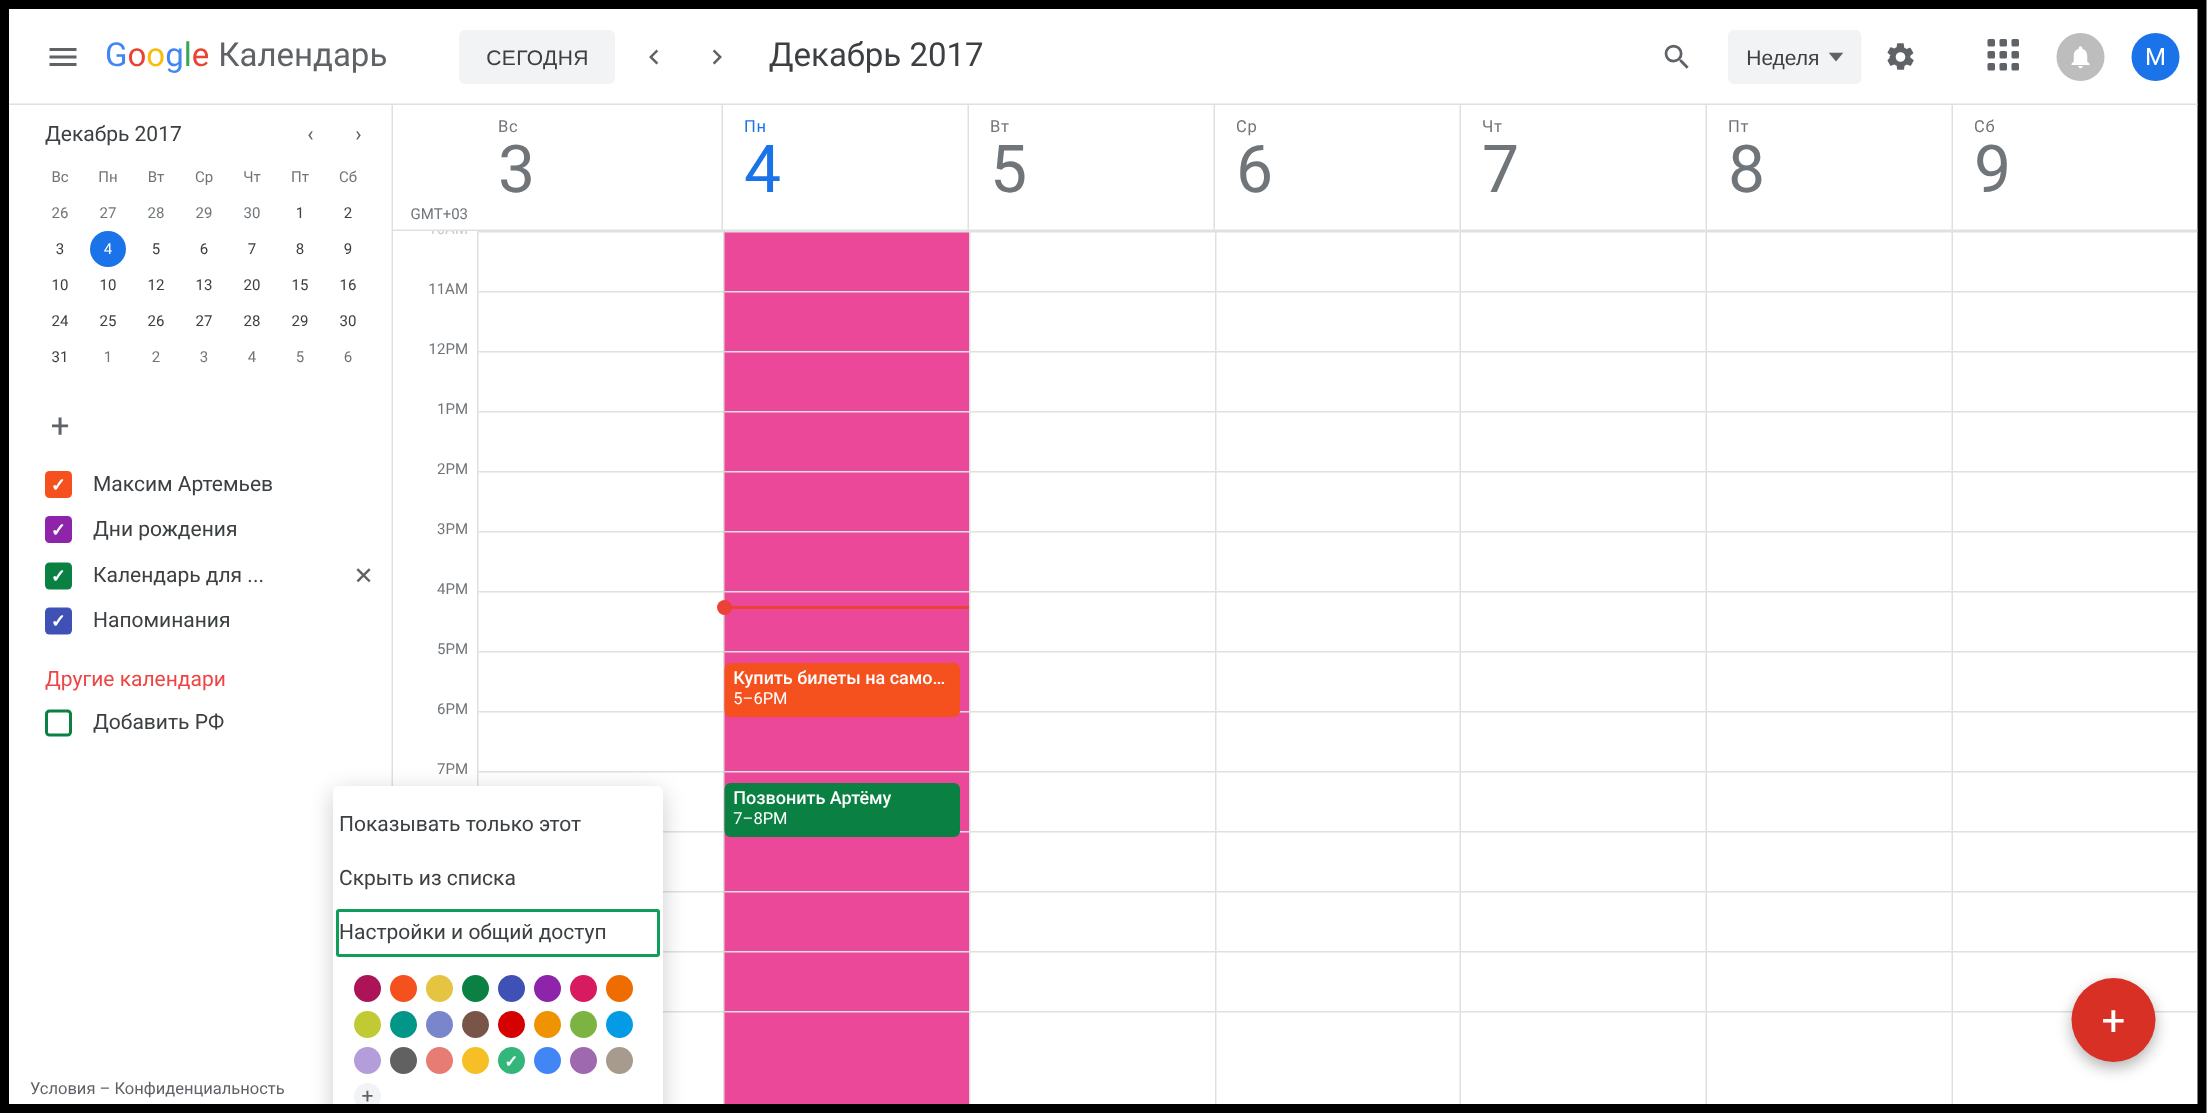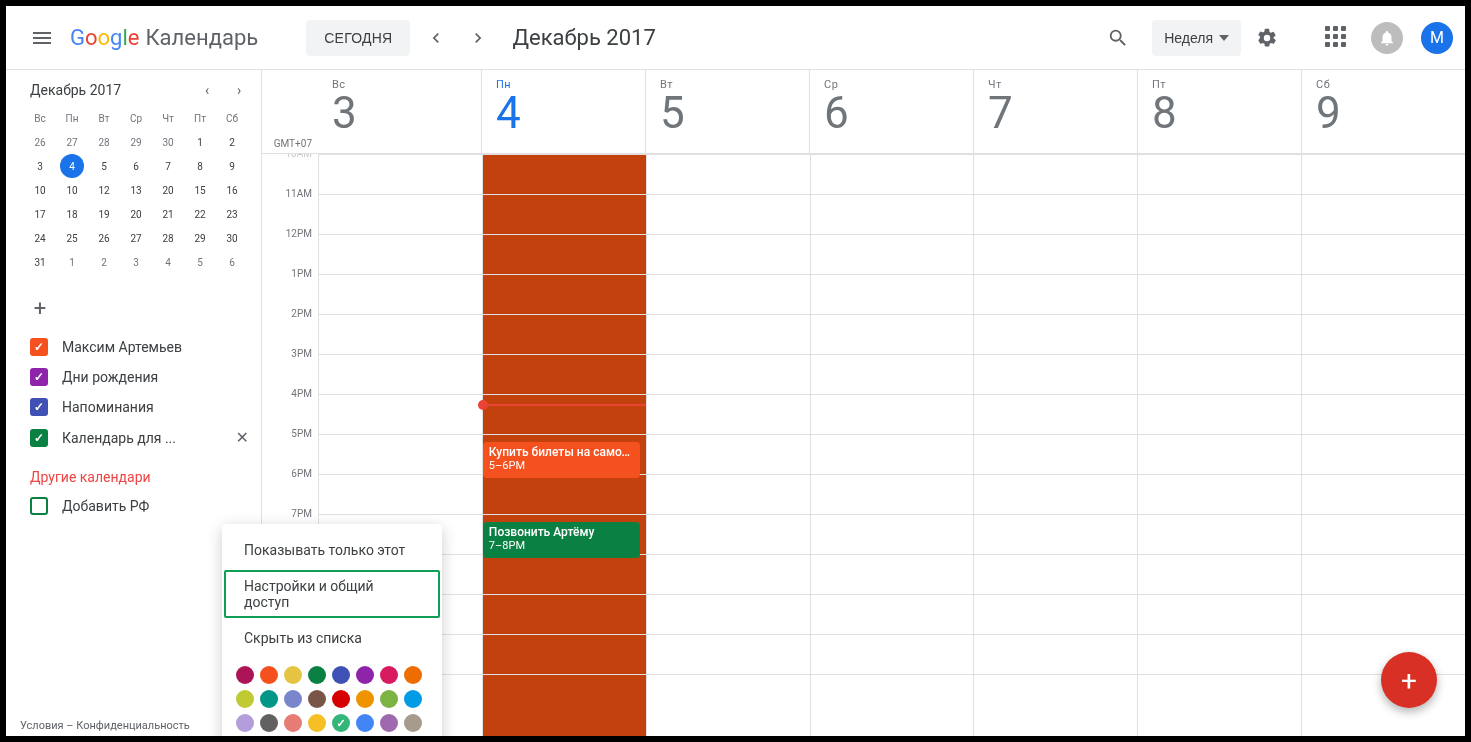--- a/index.html
+++ b/index.html
@@ -65,21 +65,21 @@
 .daycol { flex: 1; border-left: 1px solid #e0e0e0; position: relative; }
 .hourline { position: absolute; left: 0; right: 0; height: 1px; background: #e0e0e0; }
 .nowline { position: absolute; left: 0; right: 0; height: 2px; background: #ea4335; }
 .nowline::before { content: ""; position: absolute; left: -5px; top: -4px; width: 10px; height: 10px; background: #ea4335; border-radius: 50%; }
 .event { position: absolute; left: 0; right: 6px; border-radius: 4px; padding: 3px 6px; font-size: 12px; color: #fff; cursor: pointer; overflow: hidden; }
 .event .etitle { font-weight: 500; white-space: nowrap; overflow: hidden; text-overflow: ellipsis; }
 .event .etime { font-size: 11px; }
 
 
 .ctx-menu { position: absolute; left: 216px; top: 454px; width: 220px; background: #fff; border-radius: 4px; box-shadow: 0 4px 16px rgba(0,0,0,.2); padding: 8px 0 14px 0; z-index: 100; }
-.ctx-item { padding: 10px 22px; font-size: 14px; color: #3c4043; cursor: pointer; }
+.ctx-item { padding: 10px 4px; font-size: 14px; color: #3c4043; cursor: pointer; }
 .ctx-item.hl { outline: 2px solid #0f9d58; outline-offset: -4px; border-radius: 4px; }
 .ctx-colors { padding: 10px 14px 0 14px; display: flex; flex-wrap: wrap; gap: 6px; }
 .csw { width: 18px; height: 18px; border-radius: 50%; cursor: pointer; display: flex; align-items: center; justify-content: center; }
 .csw.sel::after { content: "✓"; color: #fff; font-size: 11px; font-weight: bold; }
 .csw.add { background: #f1f3f4; color: #5f6368; font-size: 14px; }
 
 
 .fab { position: absolute; right: 28px; bottom: 28px; width: 56px; height: 56px; border-radius: 50%; background: #d93025; color: #fff; display: flex; align-items: center; justify-content: center; font-size: 28px; box-shadow: 0 4px 10px rgba(0,0,0,.3); cursor: pointer; z-index: 50; }
 
 
@@ -240,43 +240,20 @@
             </div>
             <div class="mini-cell mm">
               <span>15</span>
             </div>
             <div class="mini-cell mm">
               <span>16</span>
             </div>
           </div>
           <div class="mini-row">
             <div class="mini-cell mm">
-              <span>17</span>
-            </div>
-            <div class="mini-cell mm">
-              <span>18</span>
-            </div>
-            <div class="mini-cell mm">
-              <span>19</span>
-            </div>
-            <div class="mini-cell mm">
-              <span>20</span>
-            </div>
-            <div class="mini-cell mm">
-              <span>21</span>
-            </div>
-            <div class="mini-cell mm">
-              <span>22</span>
-            </div>
-            <div class="mini-cell mm">
-              <span>23</span>
-            </div>
-          </div>
-          <div class="mini-row">
-            <div class="mini-cell mm">
               <span>24</span>
             </div>
             <div class="mini-cell mm">
               <span>25</span>
             </div>
             <div class="mini-cell mm">
               <span>26</span>
             </div>
             <div class="mini-cell mm">
               <span>27</span>
@@ -323,46 +300,46 @@
       <div id="my-cals">
           <div class="cal-item">
             <div class="chk checked" style="background: rgb(244, 81, 30); border: none;"></div>
             <div class="label">Максим Артемьев</div>
           </div>
           <div class="cal-item">
             <div class="chk checked" style="background: rgb(142, 36, 170); border: none;"></div>
             <div class="label">Дни рождения</div>
           </div>
           <div class="cal-item">
-            <div class="chk checked" style="background: rgb(63, 81, 181); border: none;"></div>
-            <div class="label">Напоминания</div>
-          </div>
-          <div class="cal-item">
             <div class="chk checked" style="background: rgb(11, 128, 67); border: none;"></div>
             <div class="label">Календарь для ...</div>
             <div class="close">✕</div>
+          </div>
+          <div class="cal-item">
+            <div class="chk checked" style="background: rgb(63, 81, 181); border: none;"></div>
+            <div class="label">Напоминания</div>
           </div>
         </div>
 
       <div class="other-header">Другие календари</div>
       <div id="other-cals">
           <div class="cal-item">
             <div class="chk" style="background: rgb(255, 255, 255); border: 2px solid rgb(11, 128, 67);"></div>
             <div class="label">Добавить РФ</div>
           </div>
         </div>
 
       <div class="footer-links">
         <span>Условия</span><span> – </span><span>Конфиденциальность</span>
       </div>
     </div>
 
     <div class="weekview">
       <div class="dayheader">
-        <div class="tzcol">GMT+07</div>
+        <div class="tzcol">GMT+03</div>
         <div id="dayheads" style="flex:1;display:flex">
             <div class="daycol-head first">
               <div class="dow">Вс</div>
               <div class="daynum">3</div>
             </div>
             <div class="daycol-head today">
               <div class="dow">Пн</div>
               <div class="daynum">4</div>
             </div>
             <div class="daycol-head">
@@ -415,21 +392,21 @@
                 <div class="hourline" style="top: 200px;"></div>
                 <div class="hourline" style="top: 240px;"></div>
                 <div class="hourline" style="top: 280px;"></div>
                 <div class="hourline" style="top: 320px;"></div>
                 <div class="hourline" style="top: 360px;"></div>
                 <div class="hourline" style="top: 400px;"></div>
                 <div class="hourline" style="top: 440px;"></div>
                 <div class="hourline" style="top: 480px;"></div>
                 <div class="hourline" style="top: 520px;"></div>
               </div>
-              <div class="daycol" style="background: #c2410c;">
+              <div class="daycol" style="background: #ec4899;">
                 <div class="hourline" style="top: 0px;"></div>
                 <div class="hourline" style="top: 40px;"></div>
                 <div class="hourline" style="top: 80px;"></div>
                 <div class="hourline" style="top: 120px;"></div>
                 <div class="hourline" style="top: 160px;"></div>
                 <div class="hourline" style="top: 200px;"></div>
                 <div class="hourline" style="top: 240px;"></div>
                 <div class="hourline" style="top: 280px;"></div>
                 <div class="hourline" style="top: 320px;"></div>
                 <div class="hourline" style="top: 360px;"></div>
@@ -527,22 +504,22 @@
                 <div class="hourline" style="top: 480px;"></div>
                 <div class="hourline" style="top: 520px;"></div>
               </div>
             </div>
         </div>
       </div>
     </div>
 
     <div class="ctx-menu" id="ctxmenu">
         <div class="ctx-item">Показывать только этот</div>
+        <div class="ctx-item">Скрыть из списка</div>
         <div class="ctx-item hl">Настройки и общий доступ</div>
-        <div class="ctx-item">Скрыть из списка</div>
         <div class="ctx-colors">
           <div class="csw" style="background: rgb(173, 20, 87);"></div>
           <div class="csw" style="background: rgb(244, 81, 30);"></div>
           <div class="csw" style="background: rgb(228, 196, 65);"></div>
           <div class="csw" style="background: rgb(11, 128, 67);"></div>
           <div class="csw" style="background: rgb(63, 81, 181);"></div>
           <div class="csw" style="background: rgb(142, 36, 170);"></div>
           <div class="csw" style="background: rgb(216, 27, 96);"></div>
           <div class="csw" style="background: rgb(239, 108, 0);"></div>
           <div class="csw" style="background: rgb(192, 202, 51);"></div>

